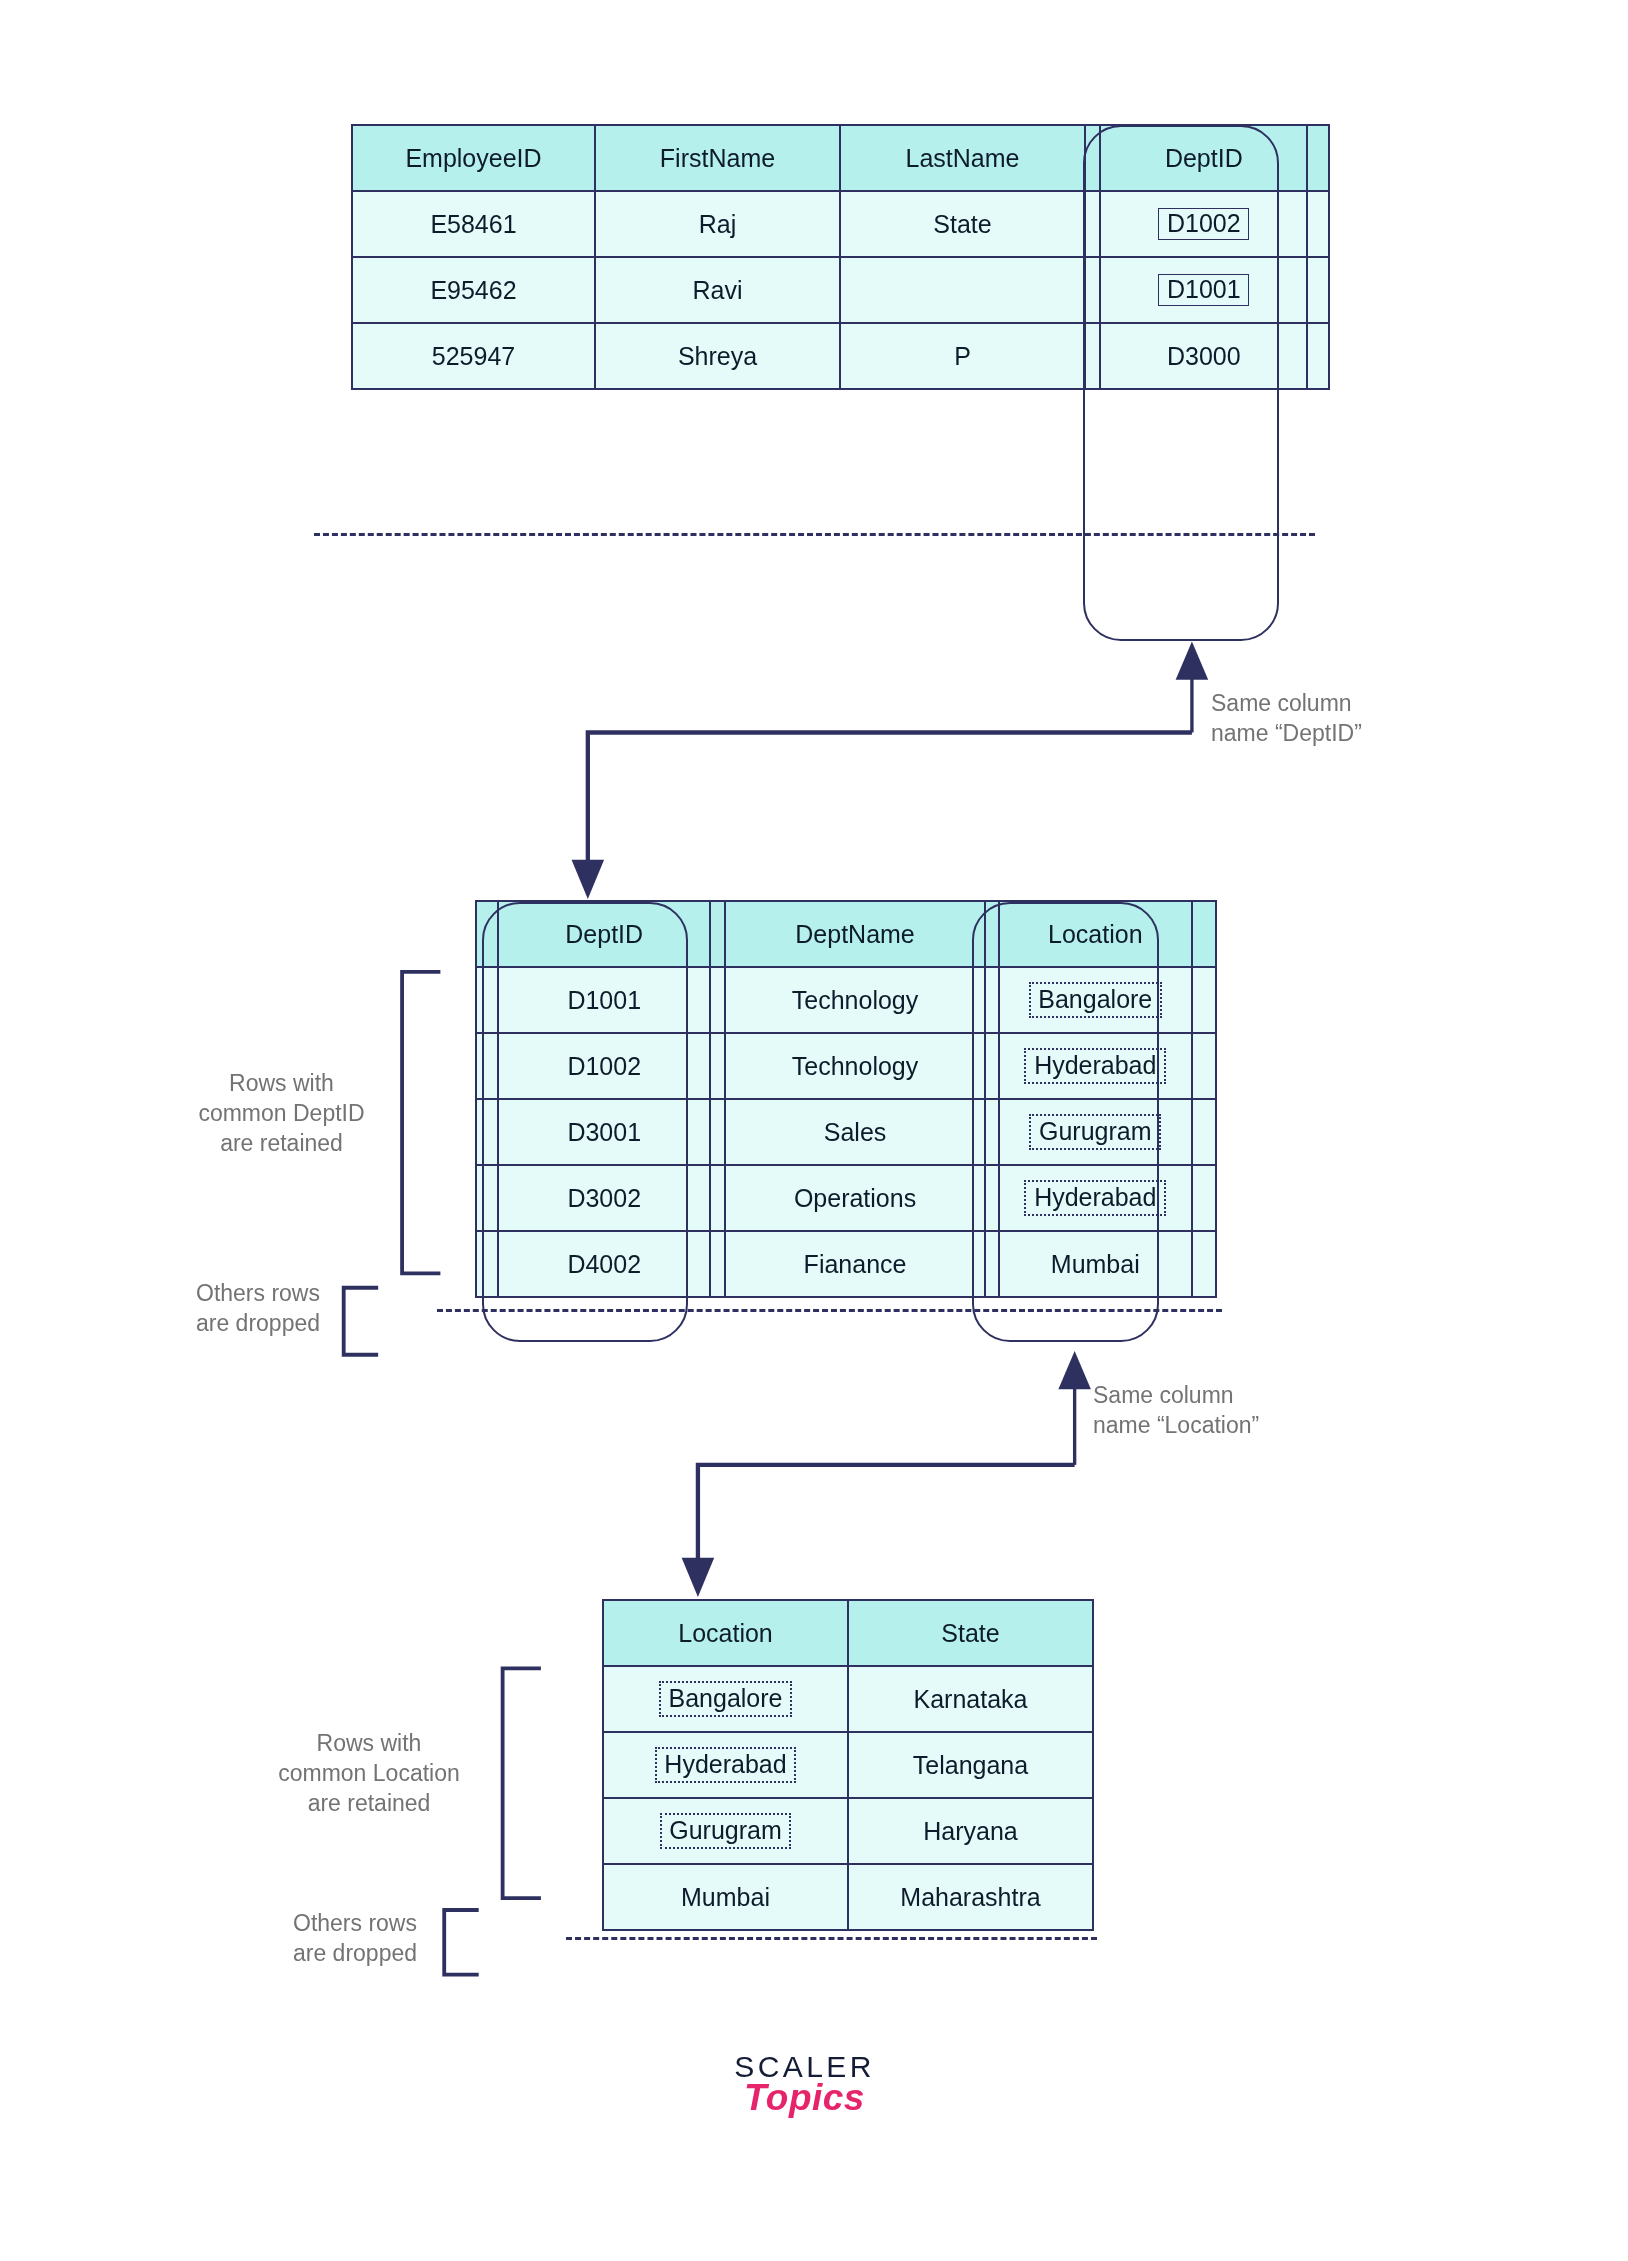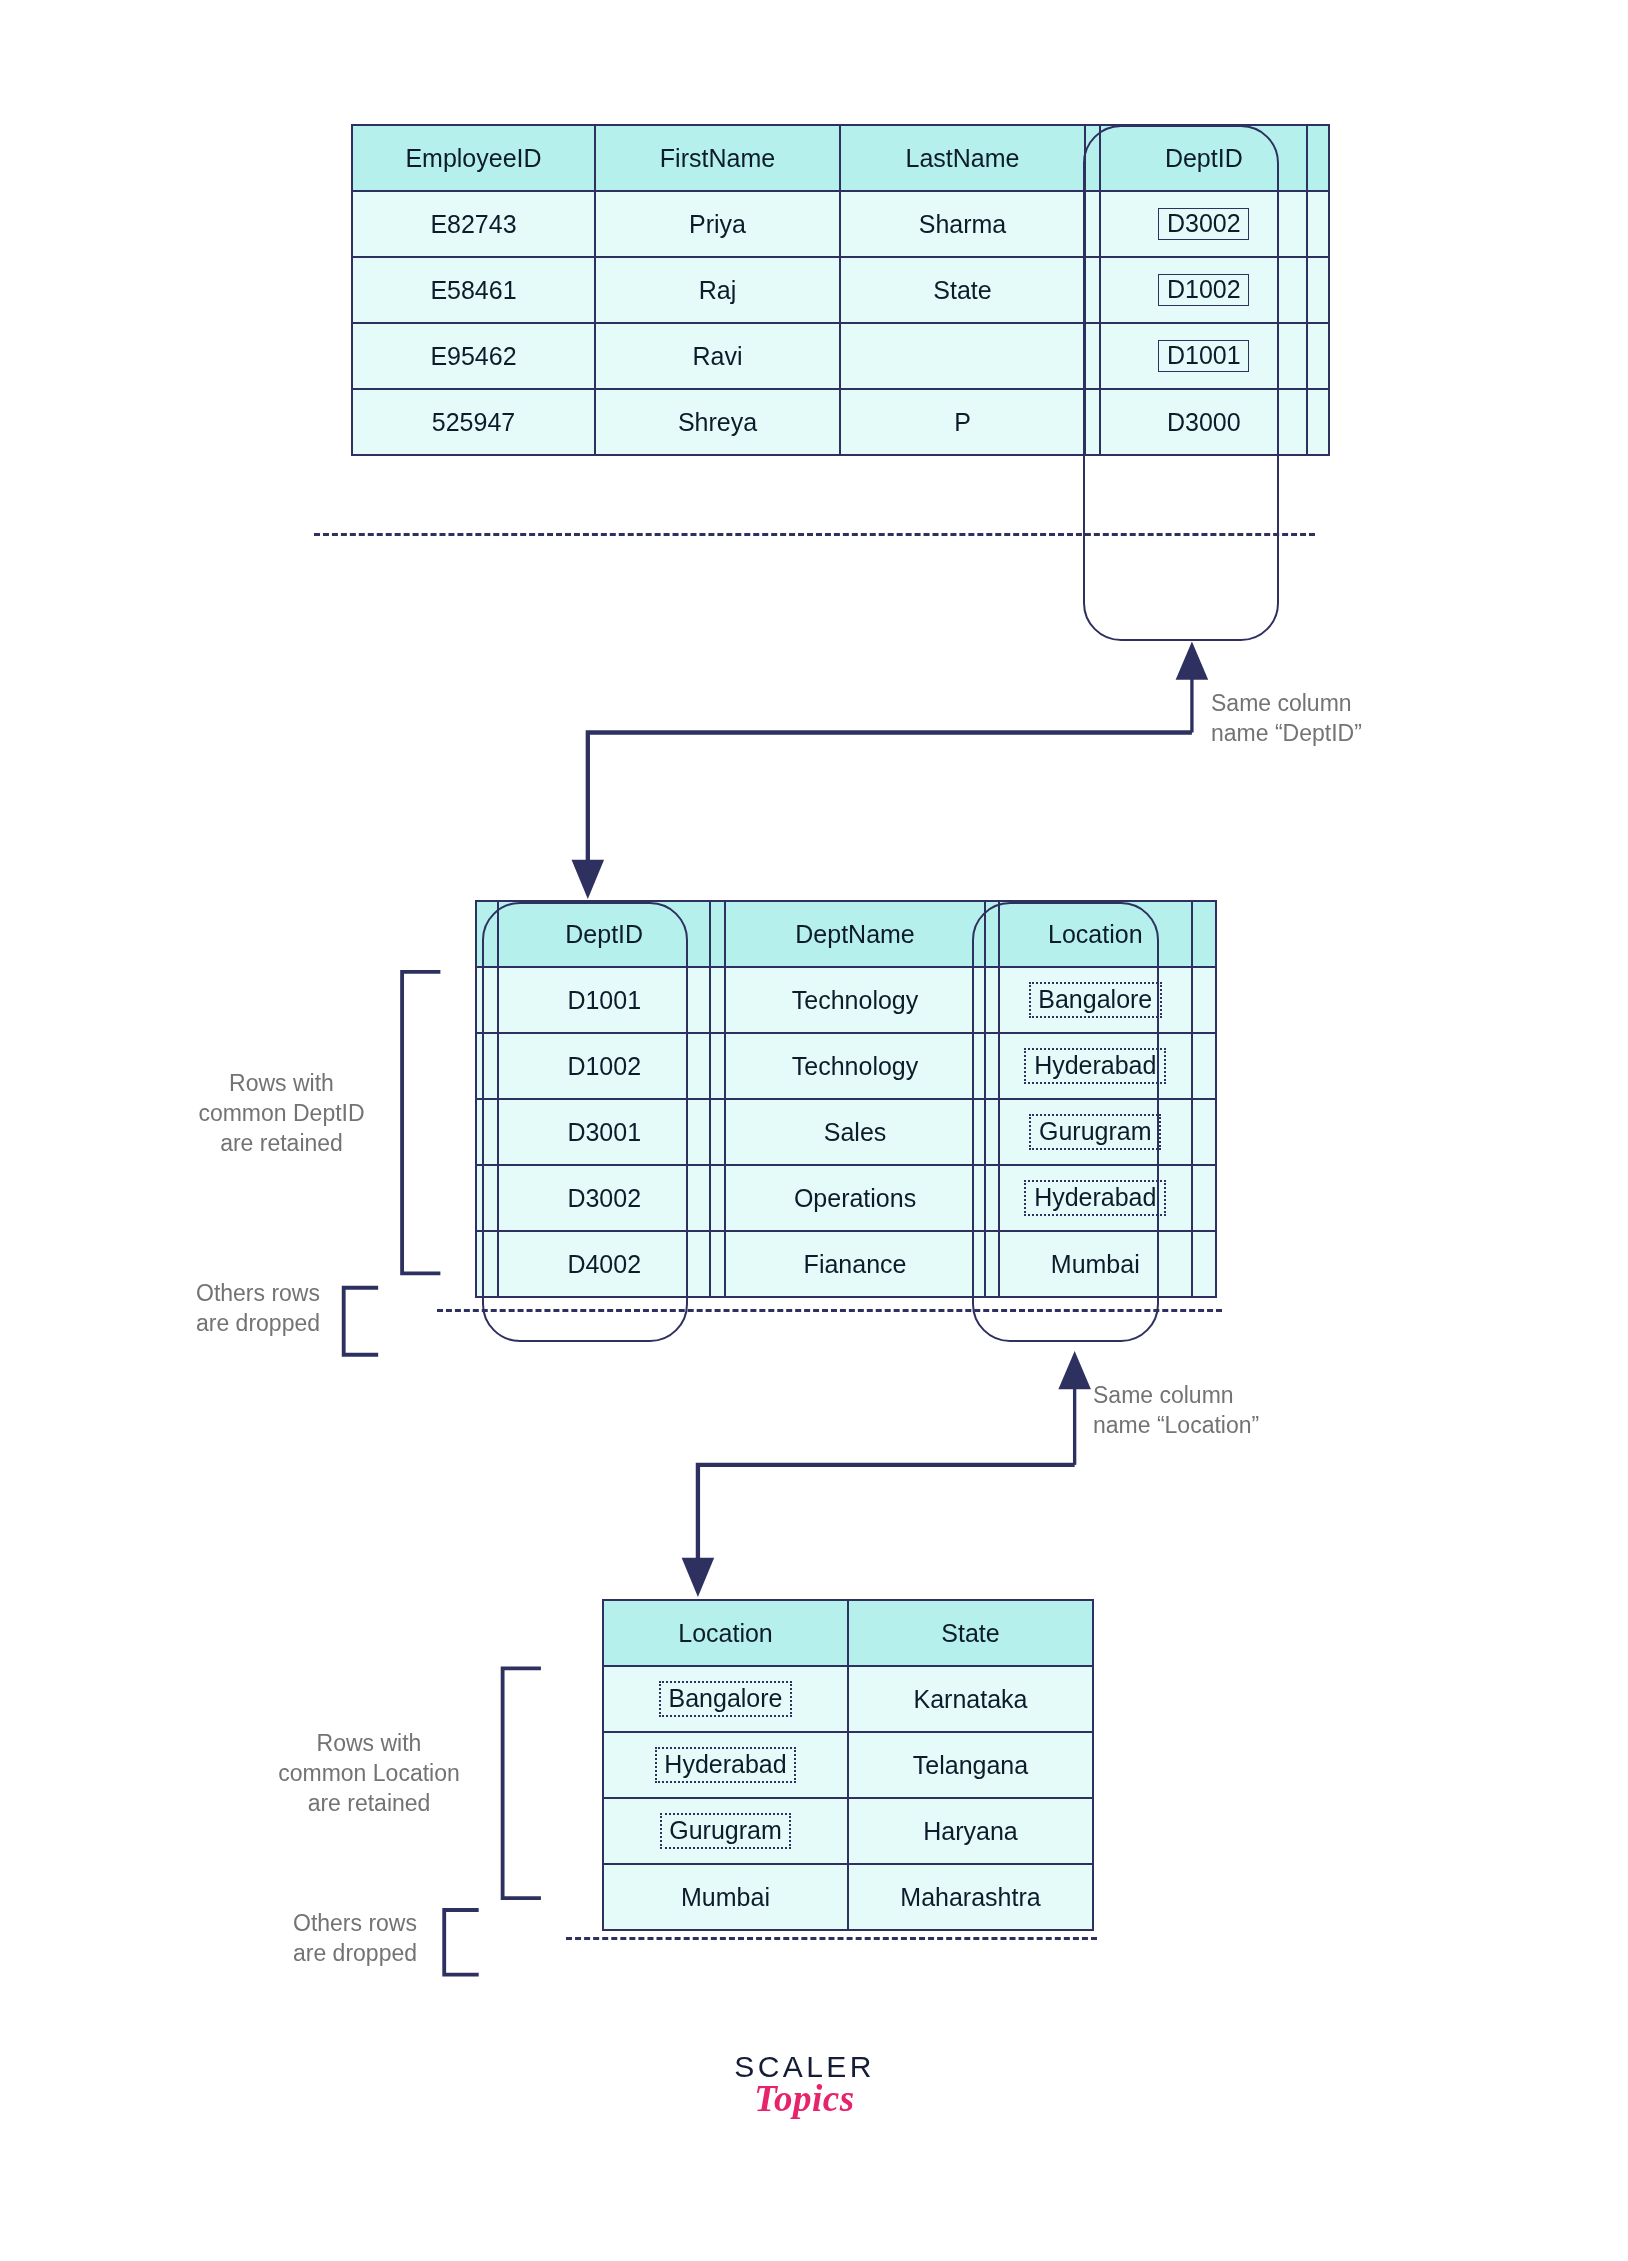--- a/index.html
+++ b/index.html
@@ -109,21 +109,21 @@
   #logo .scaler {
     font-size: 30px;
     font-weight: 400;
     letter-spacing: 3.4px;
     color: #151c36;
     font-family: "Liberation Sans", sans-serif;
   }
   #logo .topics {
     font-size: 37px;
     color: #e6246c;
-    font-family: Liberation Serif, serif;
+    font-family: Liberation Sans, sans-serif;
     font-style: italic;
     font-weight: 700;
     margin-top: -6.7px;
     letter-spacing: 0.5px;
   }
 </style>
 </head>
 <body>
 
 <div id="page">
@@ -185,28 +185,20 @@
       <tr>
         <th>EmployeeID</th>
         <th>FirstName</th>
         <th>LastName</th>
         <th class="gut"></th>
         <th>DeptID</th>
         <th class="gut"></th>
       </tr>
     </thead>
     <tbody>
-      <tr>
-        <td>E82743</td>
-        <td>Priya</td>
-        <td>Sharma</td>
-        <td class="gut"></td>
-        <td><span class="boxed">D3002</span></td>
-        <td class="gut"></td>
-      </tr>
       <tr>
         <td>E58461</td>
         <td>Raj</td>
         <td>State</td>
         <td class="gut"></td>
         <td><span class="boxed">D1002</span></td>
         <td class="gut"></td>
       </tr>
       <tr>
         <td>E95462</td>

